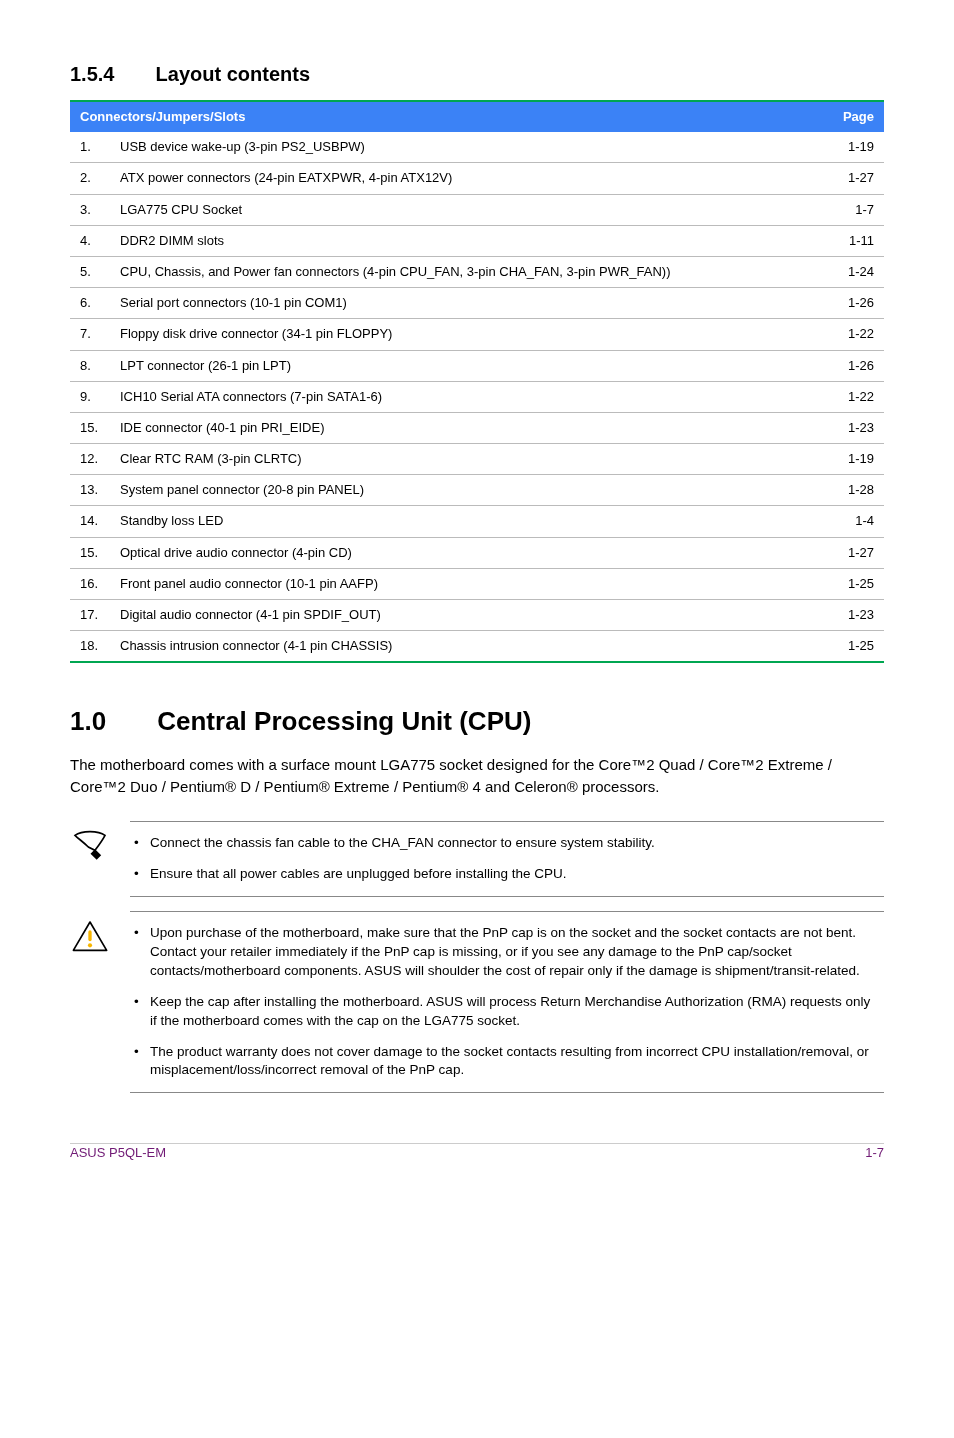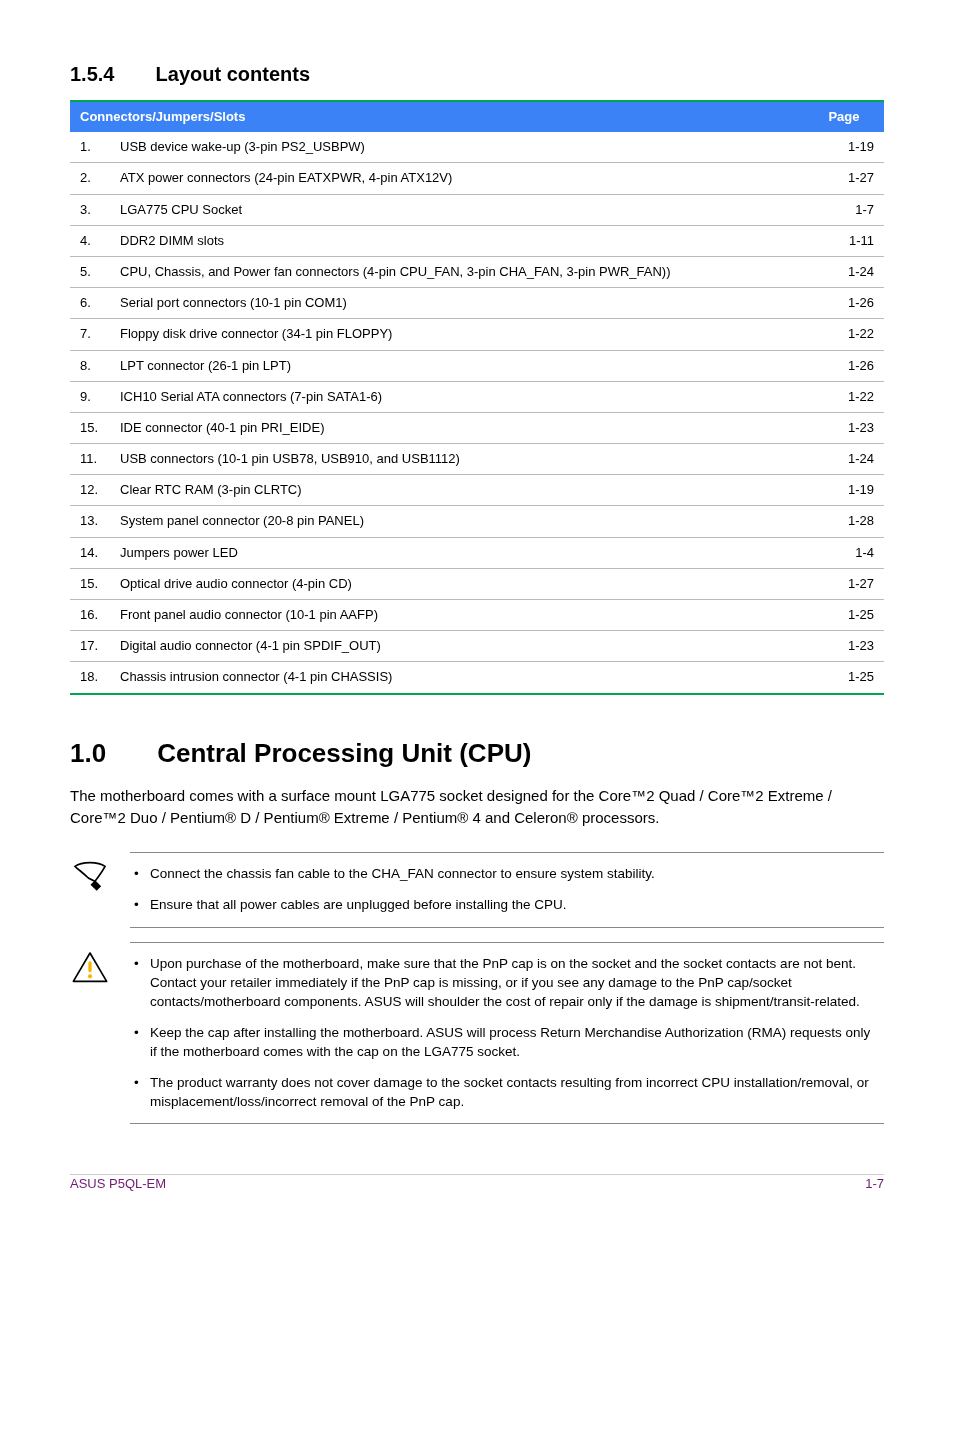--- a/index.html
+++ b/index.html
@@ -25,21 +25,21 @@
     border-bottom: 2px solid #00a651;
     font-size: 13px;
   }
   .table thead th {
     background: #3b82f6;
     color: #fff;
     font-weight: bold;
     text-align: left;
     padding: 6px 10px;
   }
-  .table thead th:last-child { text-align: center; width: 80px; }
+  .table thead th:last-child { text-align: right; width: 80px; }
   .table tbody td {
     padding: 6px 10px;
     border-bottom: 1px solid #bbb;
     vertical-align: top;
   }
   .table tbody tr:last-child td { border-bottom: none; }
   .table tbody td.num { width: 40px; }
   .table tbody td.page { text-align: right; width: 80px; }
   .main-heading {
     font-size: 26px;
@@ -149,37 +149,32 @@
         <td class="num">9.</td>
         <td>ICH10 Serial ATA connectors (7-pin SATA1-6)</td>
         <td class="page">1-22</td>
       </tr>
       <tr>
         <td class="num">15.</td>
         <td>IDE connector (40-1 pin PRI_EIDE)</td>
         <td class="page">1-23</td>
       </tr>
       <tr>
-        <td class="num">11.</td>
-        <td>USB connectors (10-1 pin USB78, USB910, and USB1112)</td>
-        <td class="page">1-24</td>
-      </tr>
-      <tr>
         <td class="num">12.</td>
         <td>Clear RTC RAM (3-pin CLRTC)</td>
         <td class="page">1-19</td>
       </tr>
       <tr>
         <td class="num">13.</td>
         <td>System panel connector (20-8 pin PANEL)</td>
         <td class="page">1-28</td>
       </tr>
       <tr>
         <td class="num">14.</td>
-        <td>Jumpers power LED</td>
+        <td>Standby loss LED</td>
         <td class="page">1-4</td>
       </tr>
       <tr>
         <td class="num">15.</td>
         <td>Optical drive audio connector (4-pin CD)</td>
         <td class="page">1-27</td>
       </tr>
       <tr>
         <td class="num">16.</td>
         <td>Front panel audio connector (10-1 pin AAFP)</td>

